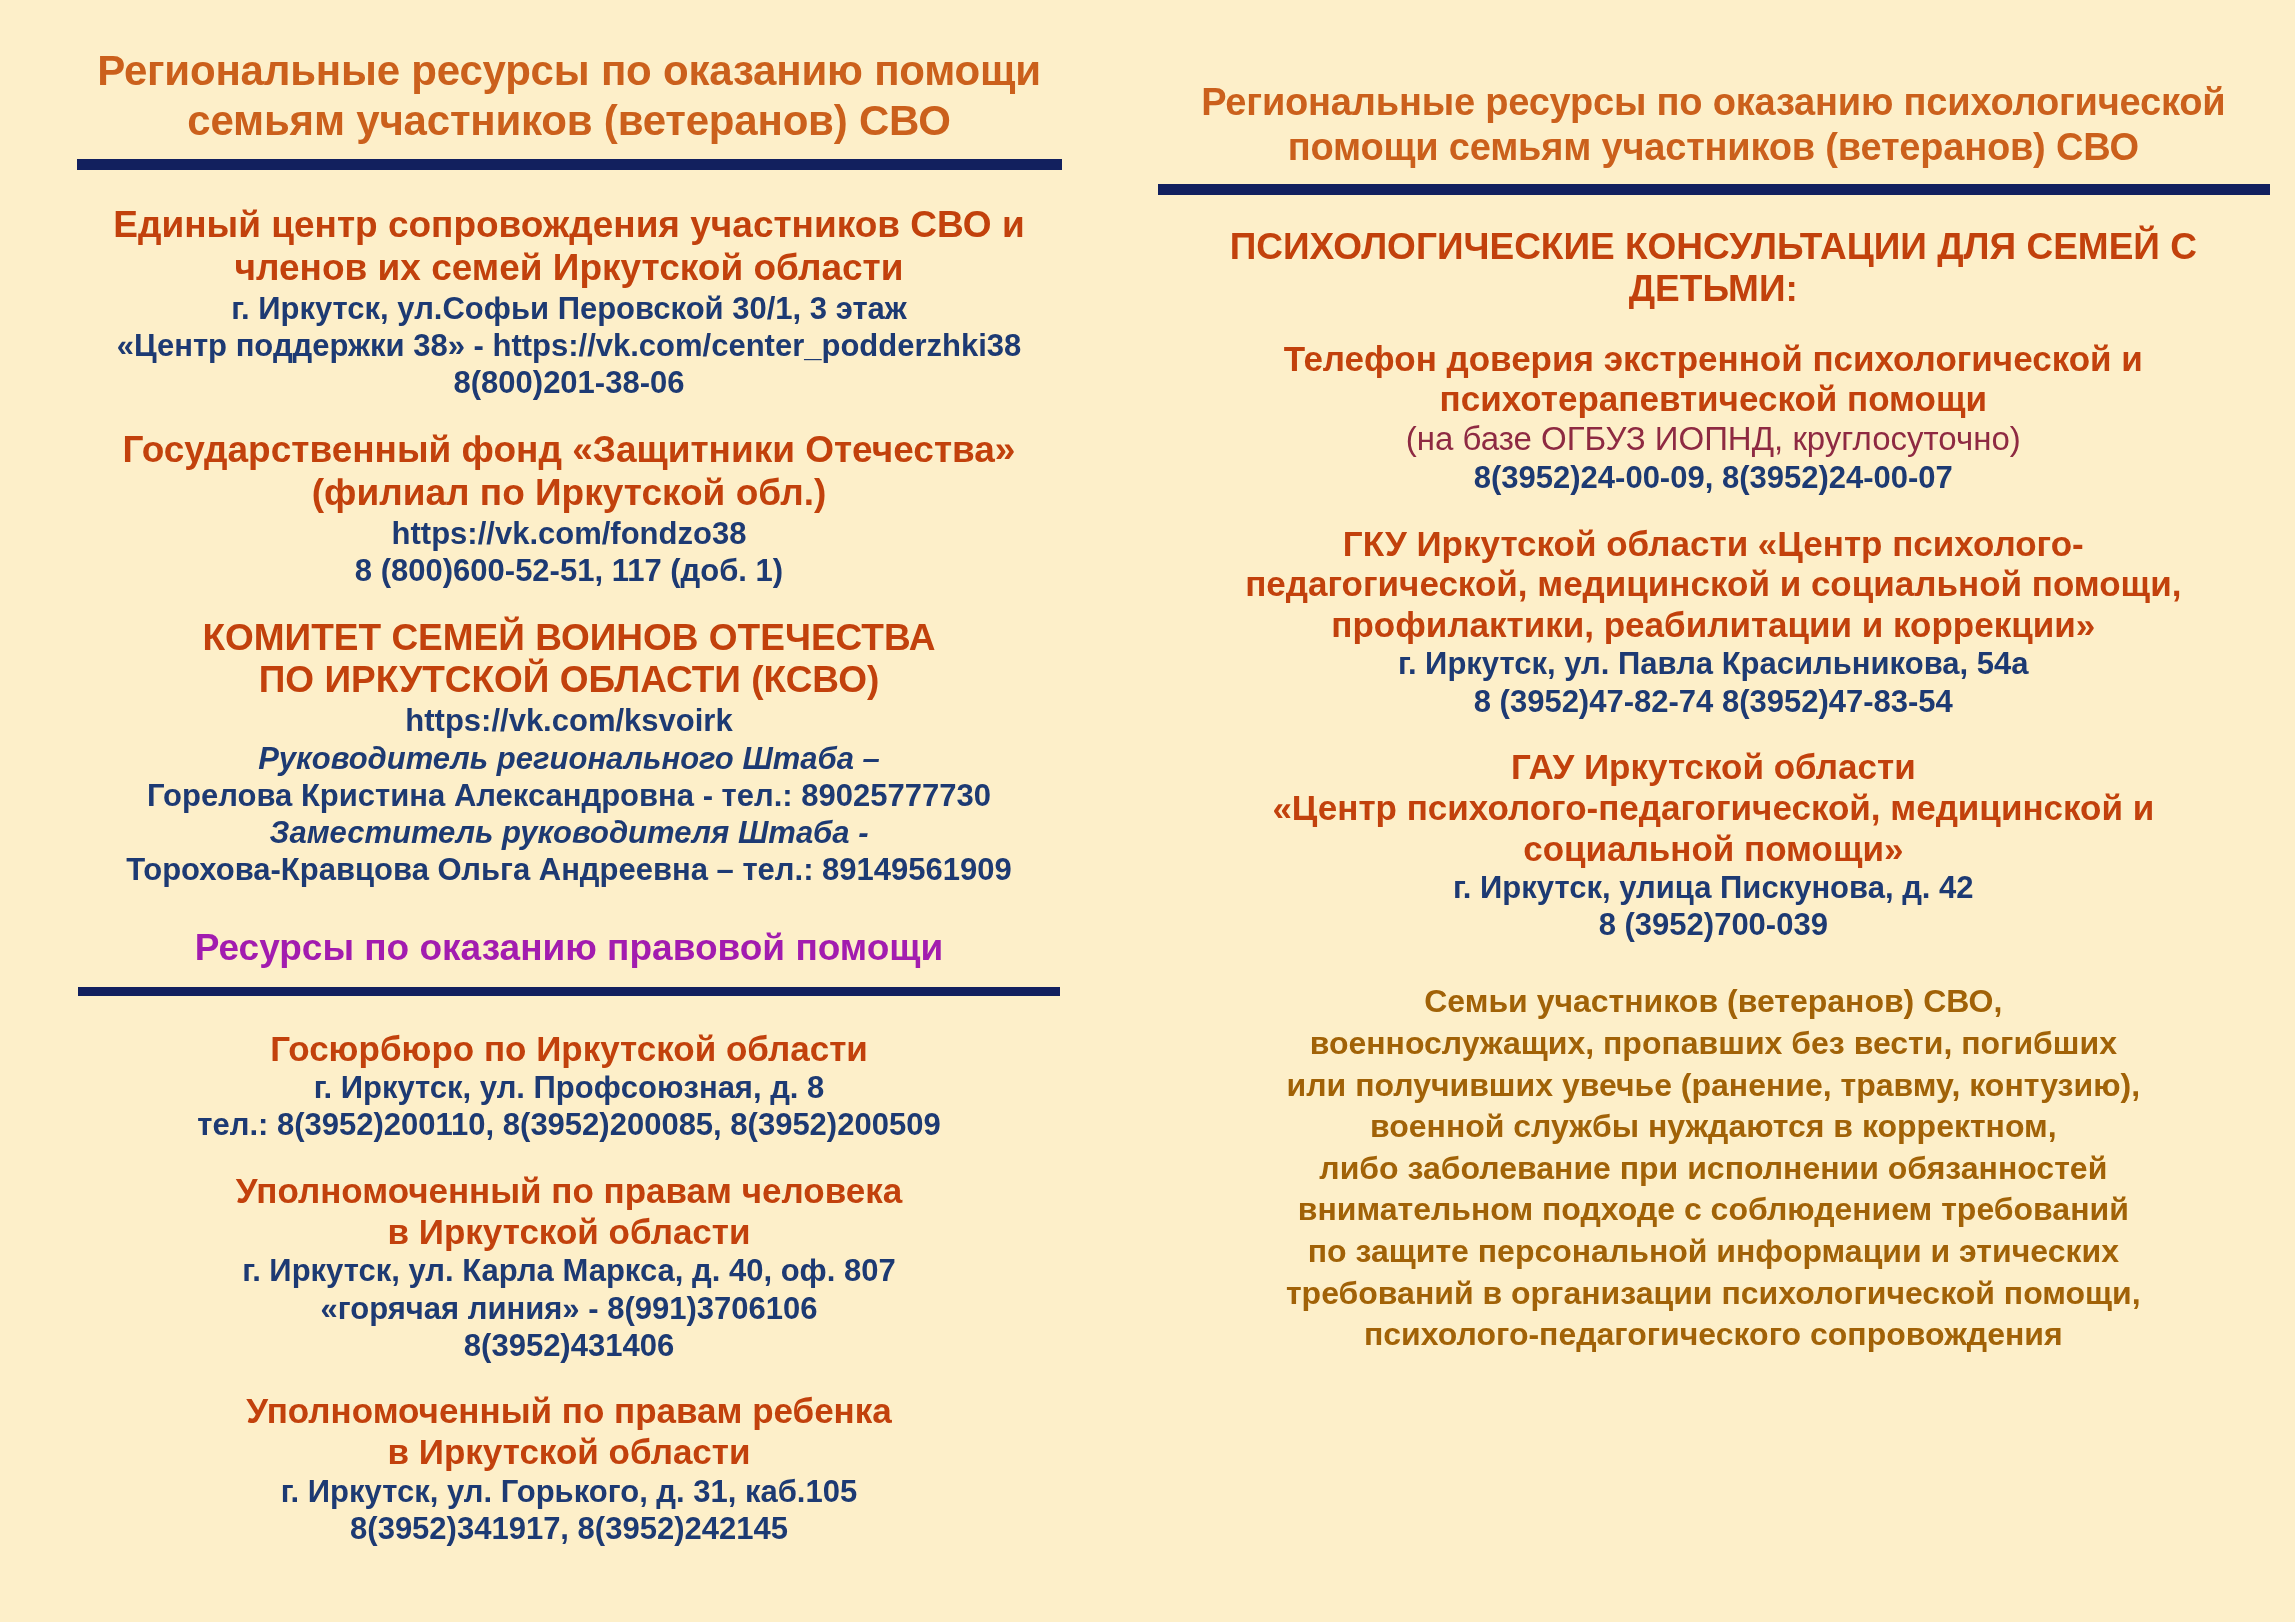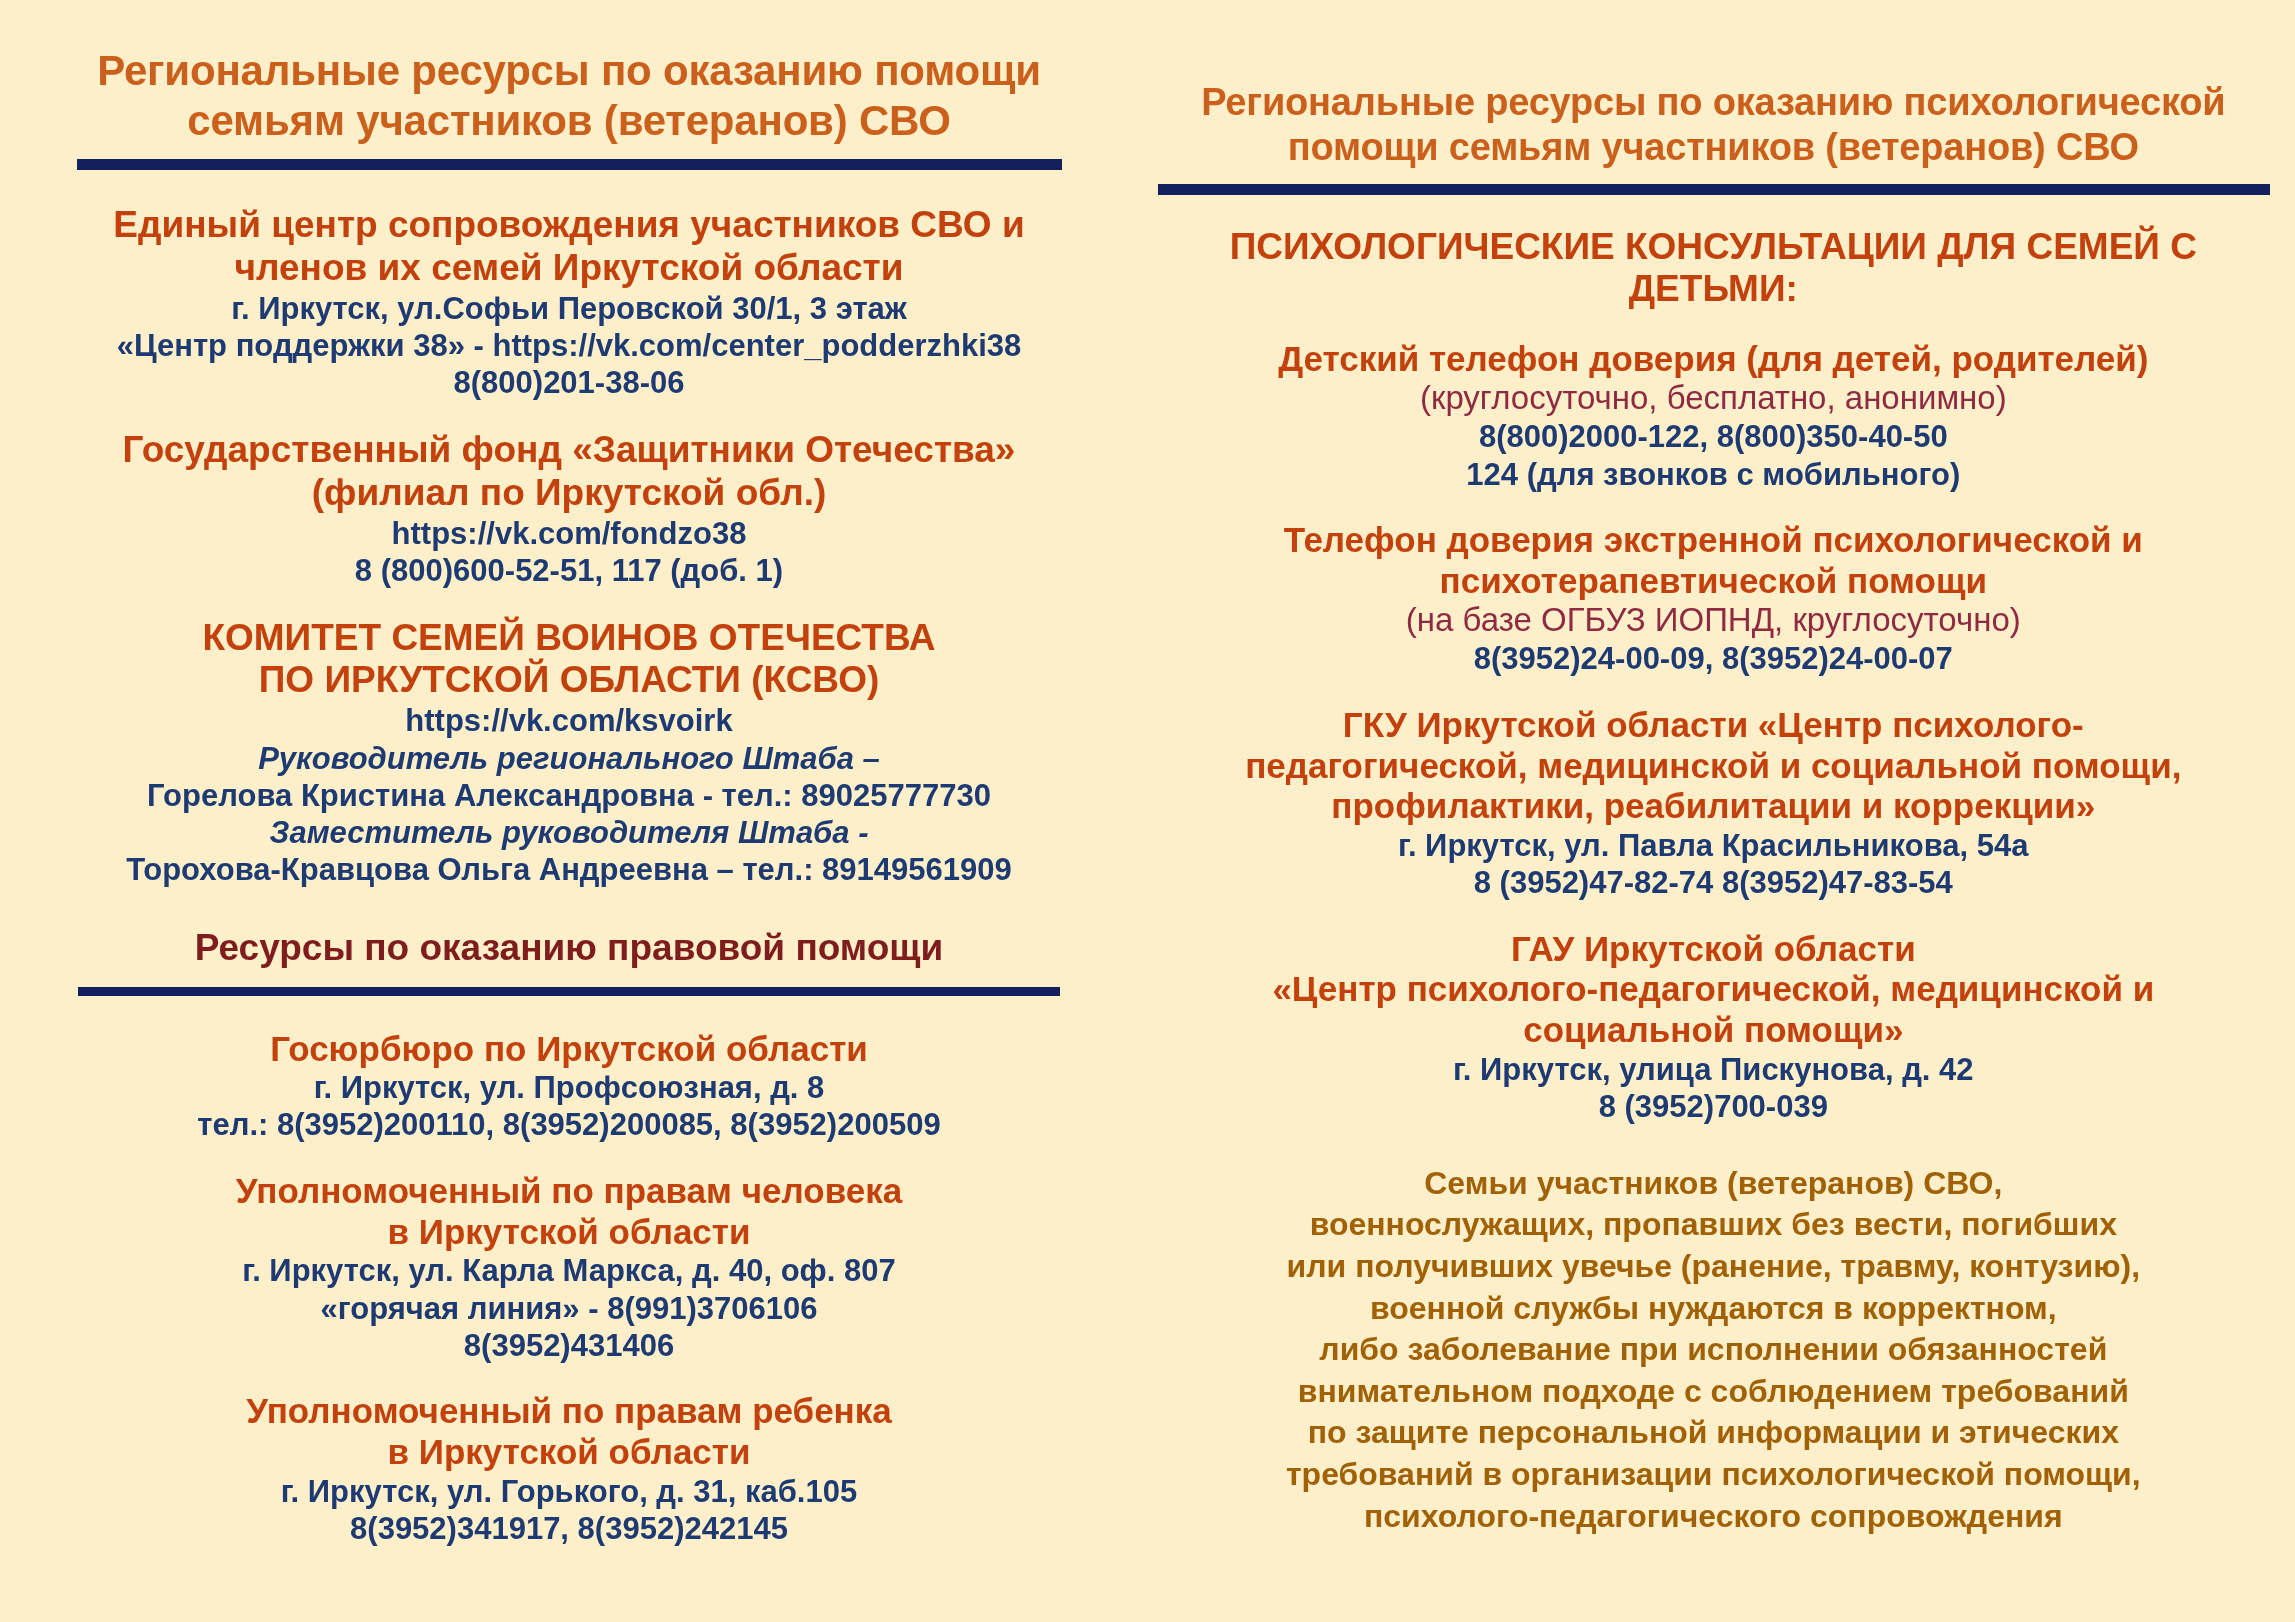--- a/index.html
+++ b/index.html
@@ -90,21 +90,21 @@
 
   .orange-body {
     color: #a16207;
     font-weight: bold;
     text-align: center;
     line-height: 1.30;
     font-size: 32px;
   }
 
   .orange-sect {
-    color: #7f1d1d;
+    color: #a21caf;
     font-weight: bold;
     text-align: center;
     font-size: 37px;
     line-height: 1.16;
   }
 </style>
 </head>
 <body>
 
 <div class="page">
@@ -198,30 +198,20 @@
       <span class="line">Региональные ресурсы по оказанию психологической</span>
       <span class="line">помощи семьям участников (ветеранов) СВО</span>
     </div>
     <div class="rule rule-thick" style="width:1112px;"></div>
 
     <div class="sect-head h-56" style="margin-top:31px;">
       <span class="line">ПСИХОЛОГИЧЕСКИЕ КОНСУЛЬТАЦИИ ДЛЯ СЕМЕЙ С</span>
       <span class="line">ДЕТЬМИ:</span>
     </div>
 
-    <div class="block">
-      <div class="sect-head h-54">
-        <span class="line">Детский телефон доверия (для детей, родителей)</span>
-      </div>
-      <div class="sub-note">(круглосуточно, бесплатно, анонимно)</div>
-      <div class="detail">
-        <span class="line">8(800)2000-122,    8(800)350-40-50</span>
-        <span class="line">124 (для звонков с мобильного)</span>
-      </div>
-    </div>
 
     <div class="block">
       <div class="sect-head h-54">
         <span class="line">Телефон доверия экстренной психологической и</span>
         <span class="line">психотерапевтической помощи</span>
       </div>
       <div class="sub-note">(на базе ОГБУЗ ИОПНД, круглосуточно)</div>
       <div class="detail">
         <span class="line">8(3952)24-00-09,    8(3952)24-00-07</span>
       </div>

